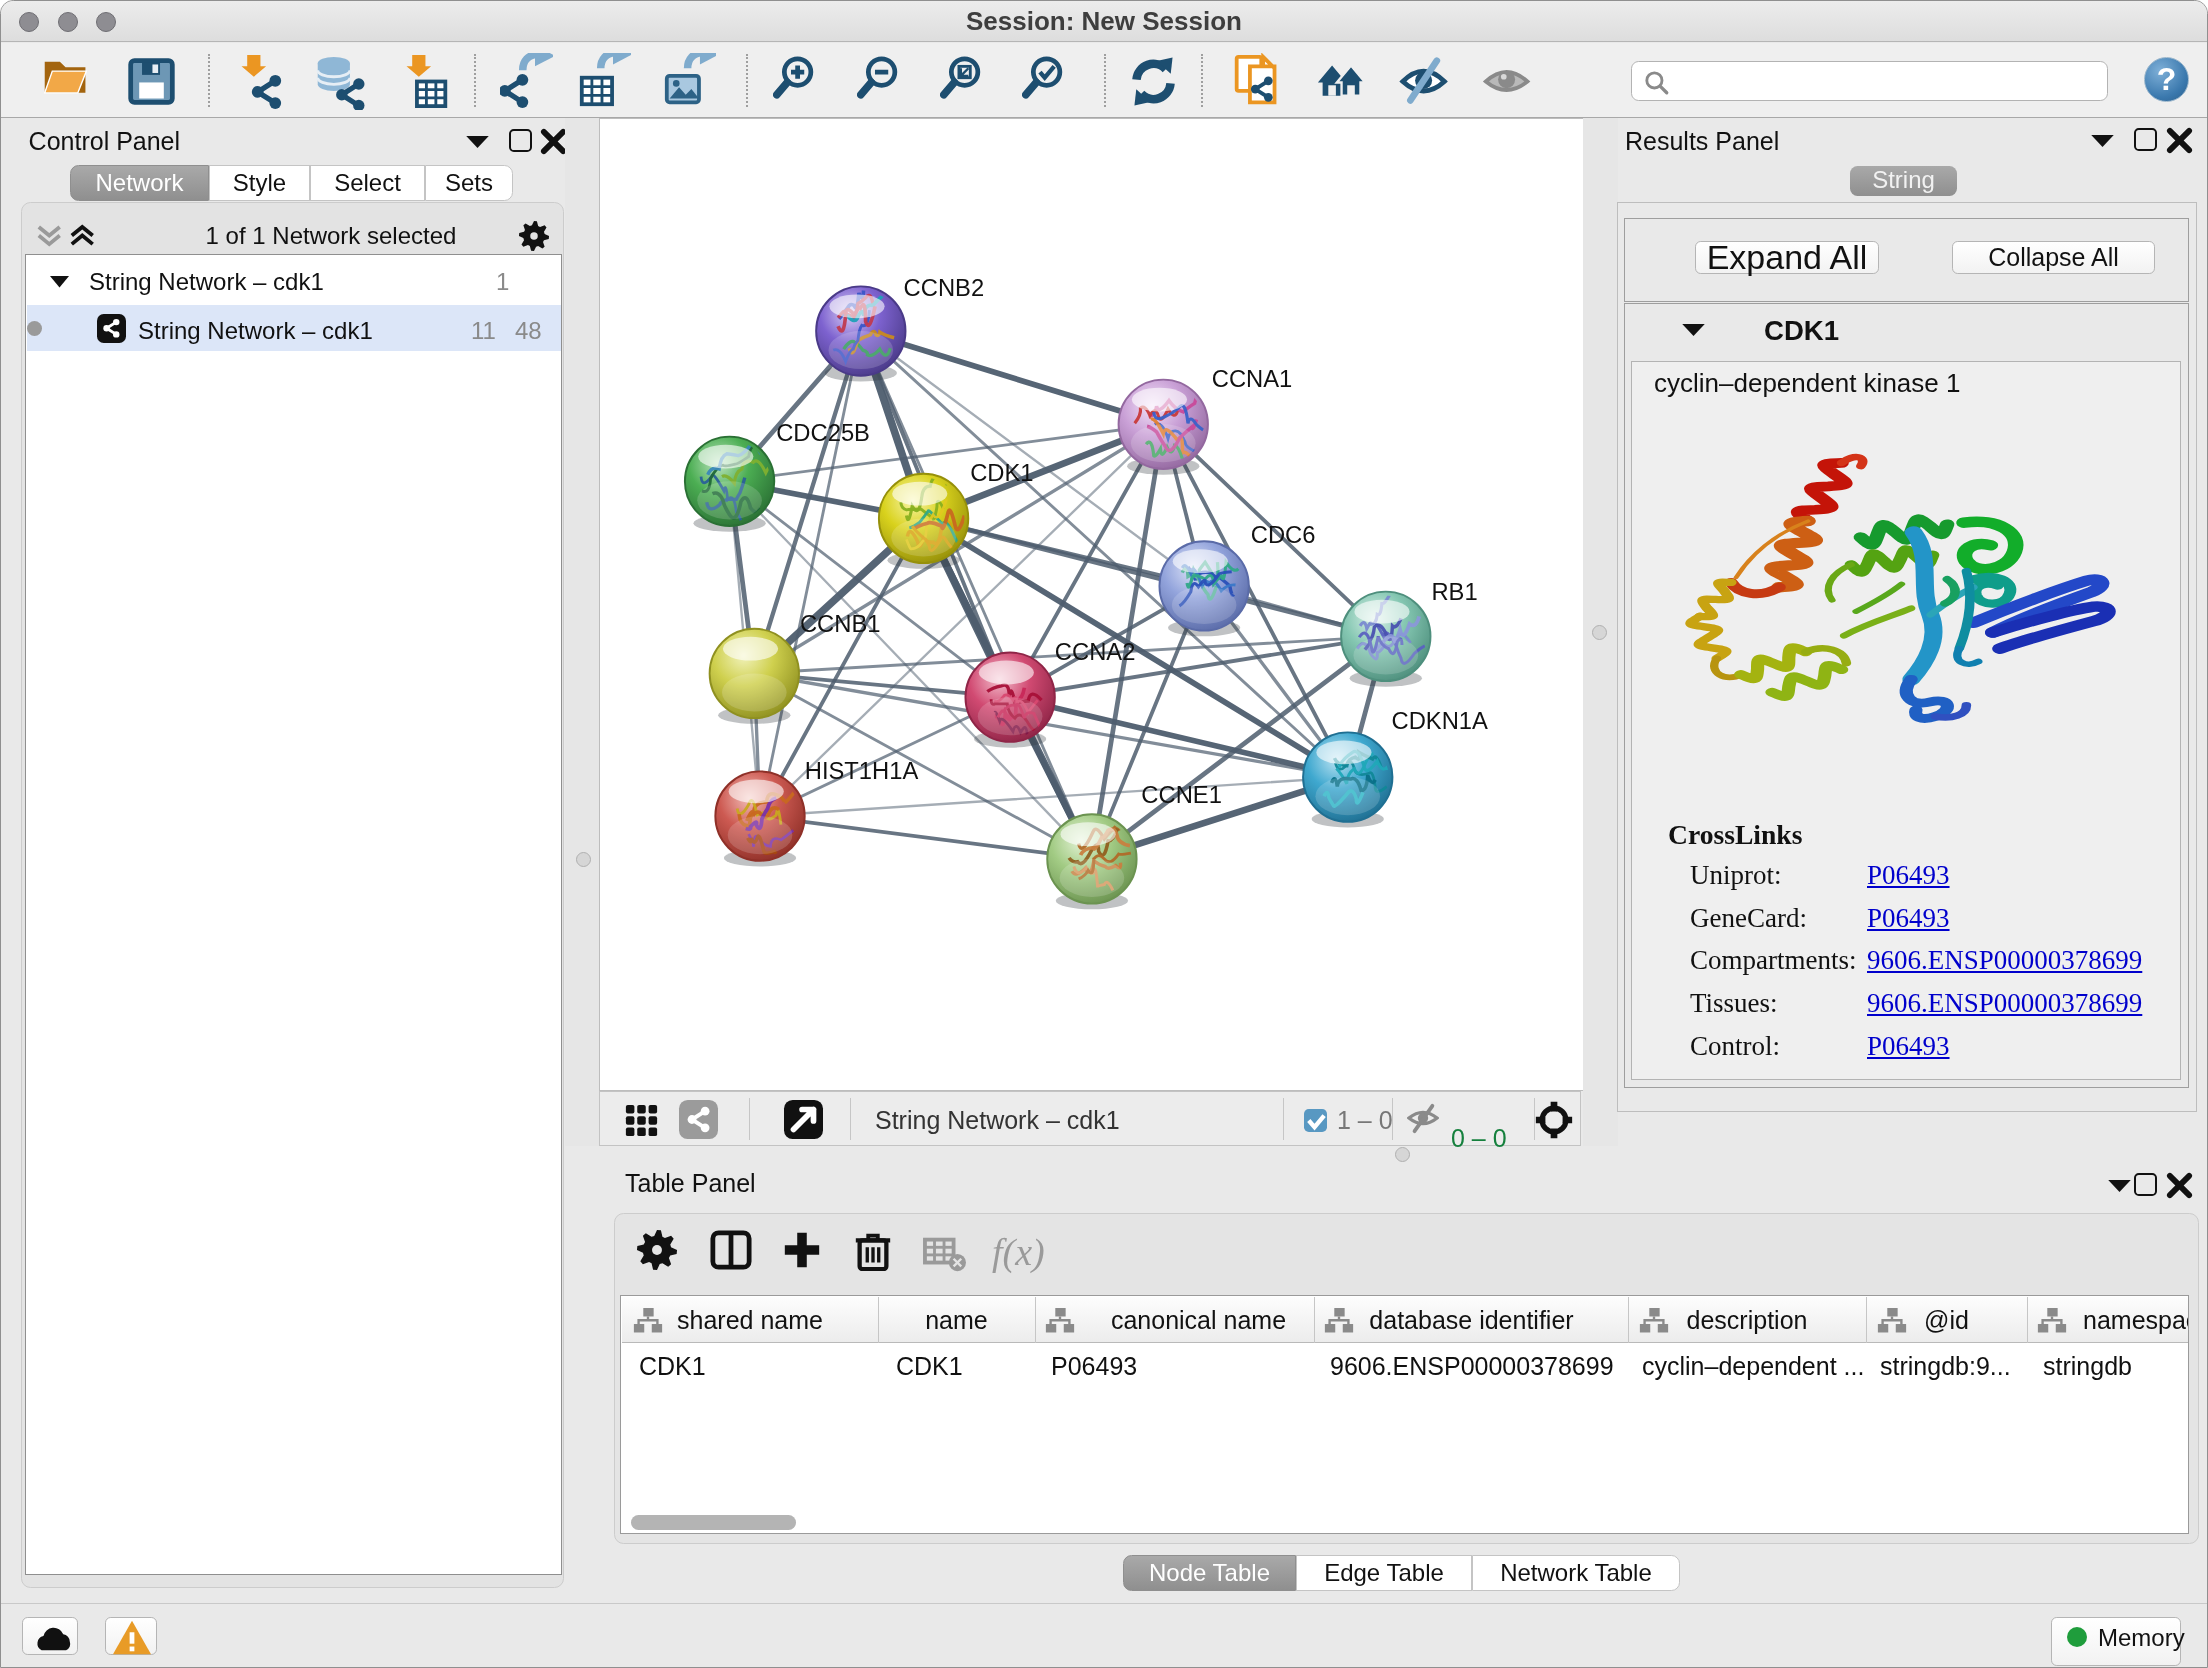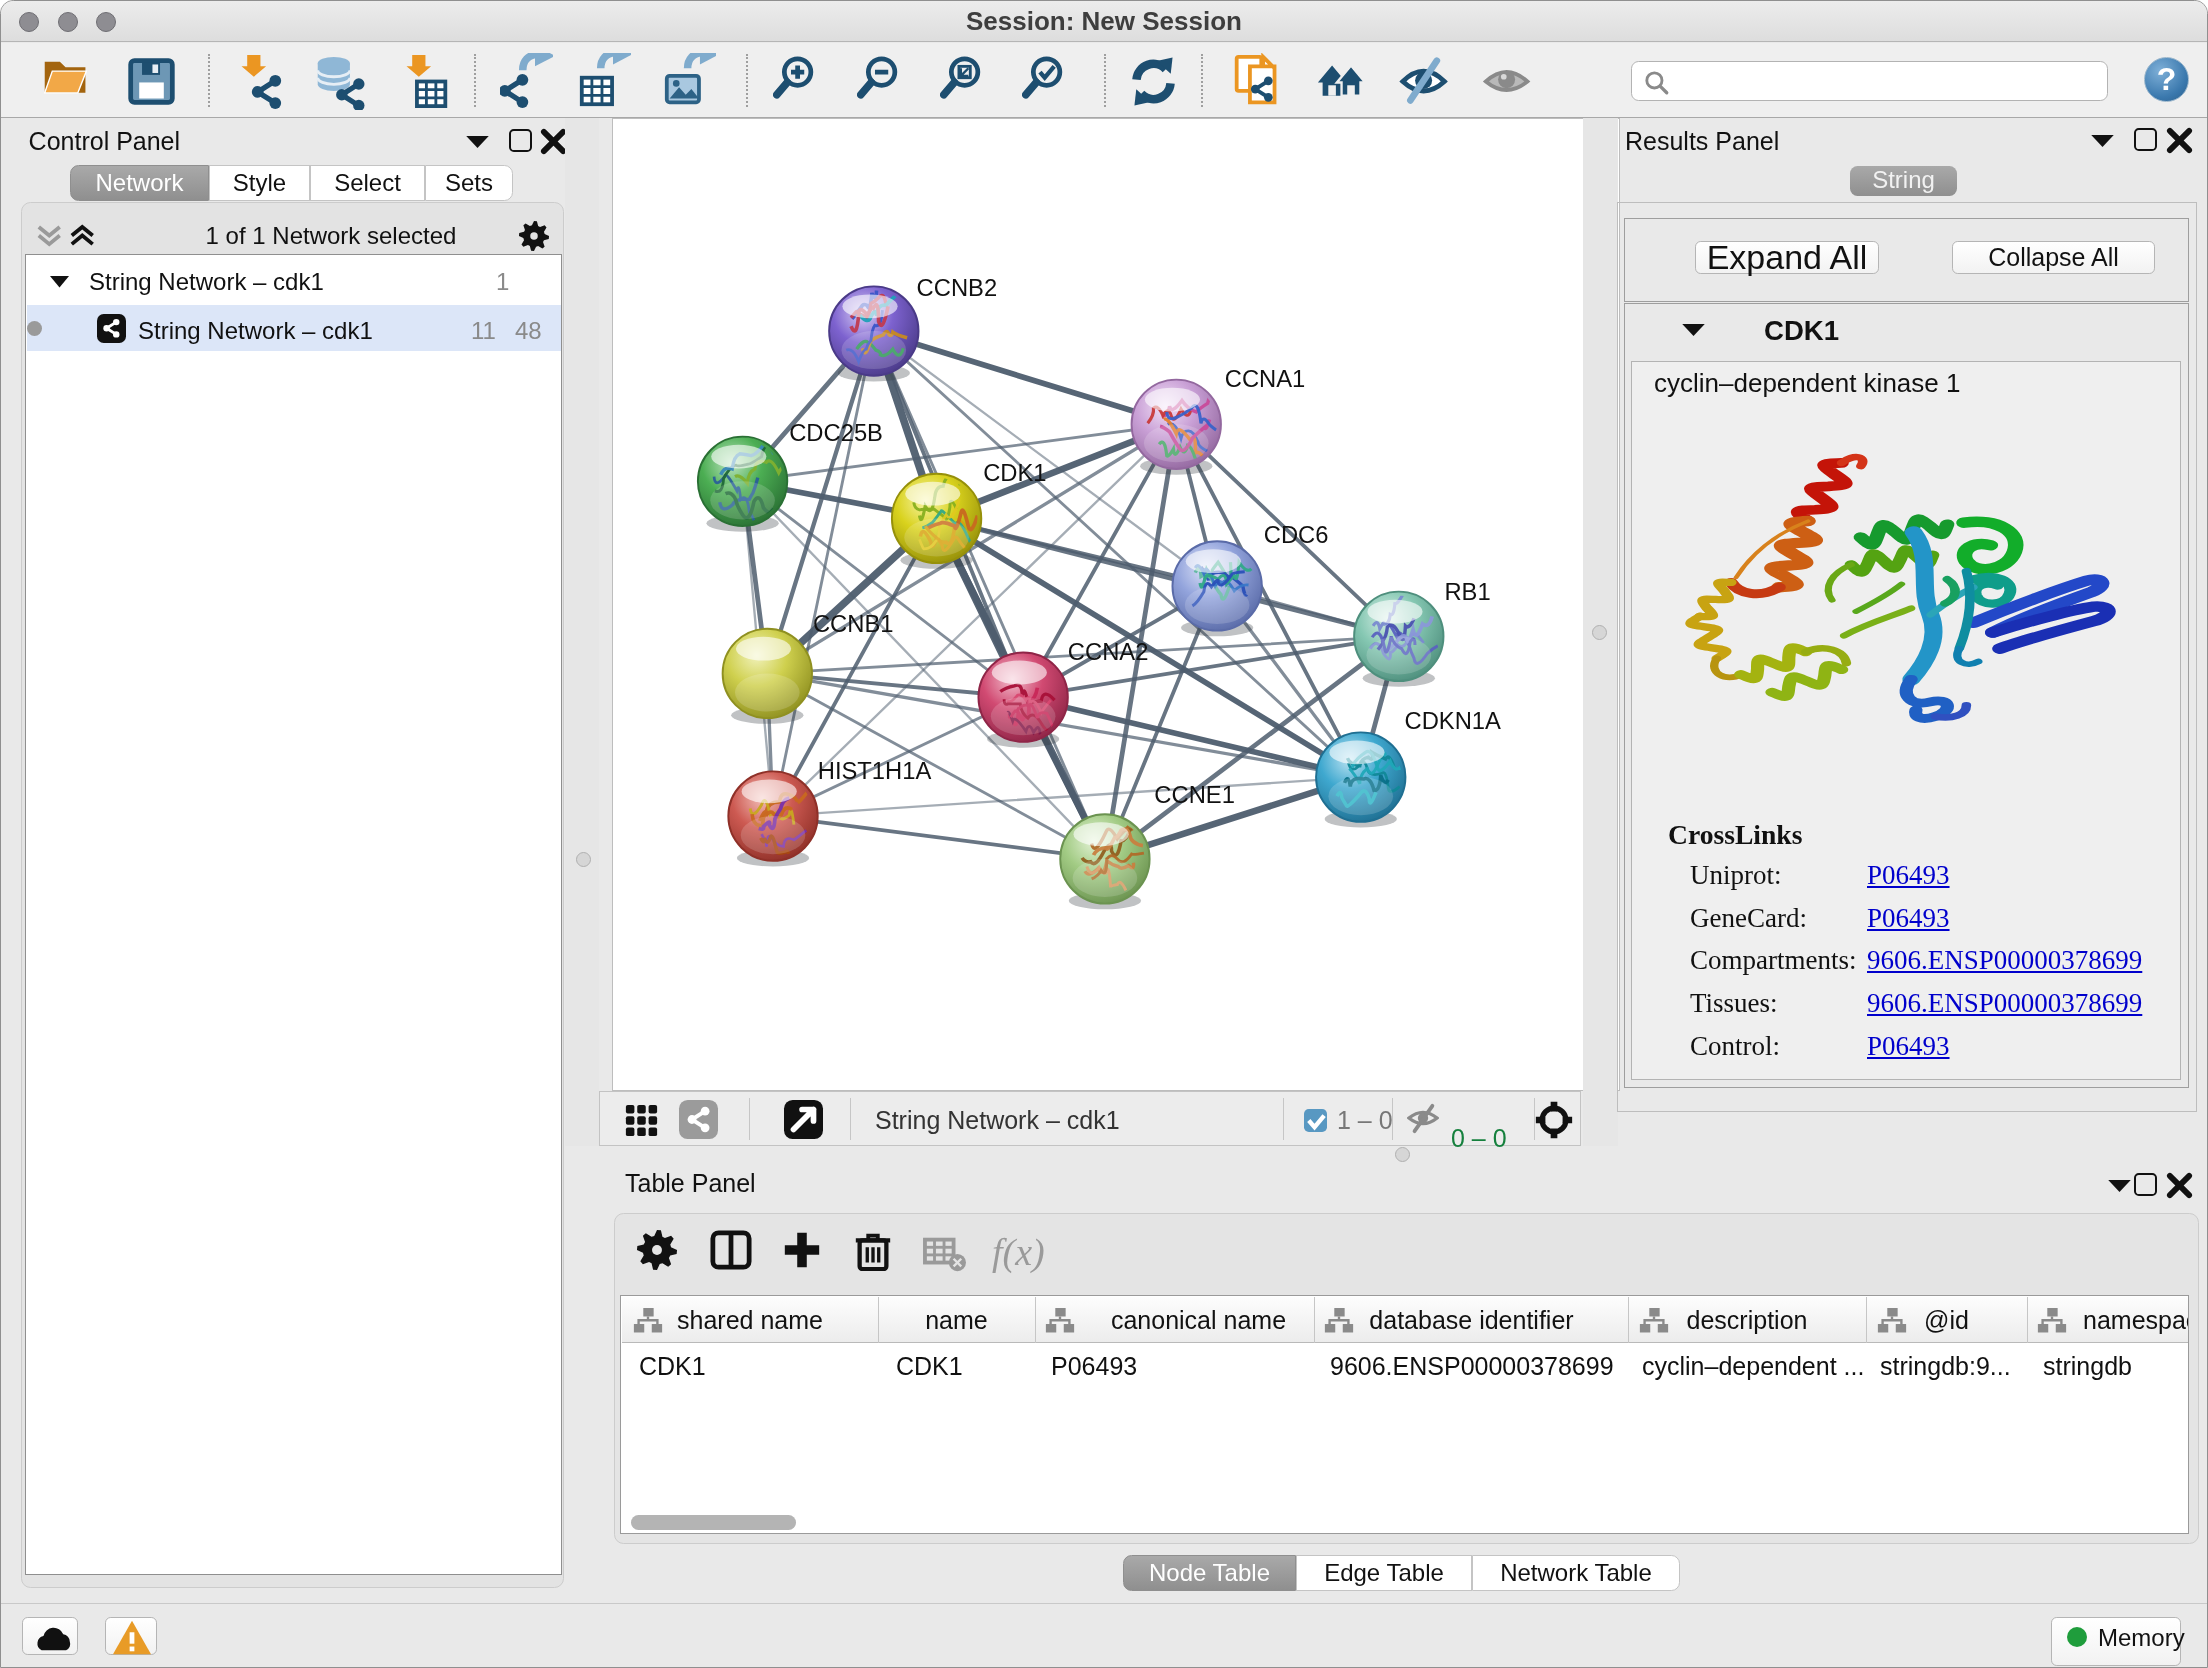--- a/index.html
+++ b/index.html
@@ -11,21 +11,21 @@
     background:linear-gradient(#ececec,#dddddd); border-bottom:1px solid #b5b5b5; }
 .light { position:absolute; top:10.5px; width:20px; height:20px; border-radius:50%;
     background:#8e8d92; border:1px solid #6f6e73; }
 .title { position:absolute; top:0; left:0; width:100%; height:41px; line-height:41px;
     text-align:center; font-size:26px; font-weight:700; color:#3e3e3e; }
 .toolbar { position:absolute; left:0; top:42px; width:100%; height:75px;
     background:#efefef; border-bottom:1px solid #a8a8a8; }
 .tsep { position:absolute; top:11.4px; height:53px; width:0; border-left:2.9px dotted #9f9f9f; }
 .paneltitle { font-size:25px; color:#111; }
 .netview { position:absolute; left:598px; top:117px; width:1008px; height:973px;
-    background:#ffffff; border:1px solid #bdbdbd;margin-left:13px; }
+    background:#ffffff; border:1px solid #bdbdbd; }
 .netbar { position:absolute; left:598px; top:1090px; width:982px; height:55px;
     background:#ececec; border:1px solid #c3c3c3; }
 .vgap { position:absolute; background:#e6e6e6; }
 .handledot { position:absolute; width:15px; height:15px; border-radius:50%;
     background:#d6d6d6; border:1px solid #b0b0b0; }
 .tab { position:absolute; height:36px; background:#ffffff; border:1px solid #c4c4c4;
     font-size:24px; color:#111; text-align:center; line-height:34px; }
 .tabsel { background:linear-gradient(#a9a9a9,#8f8f8f); color:#ffffff; border-color:#8f8f8f; }
 .groupbox { position:absolute; background:#e3e3e3; border:1px solid #cccccc; border-radius:9.5px; }
 .listbox { position:absolute; background:#ffffff; border:1.9px solid #8f8f8f; }

